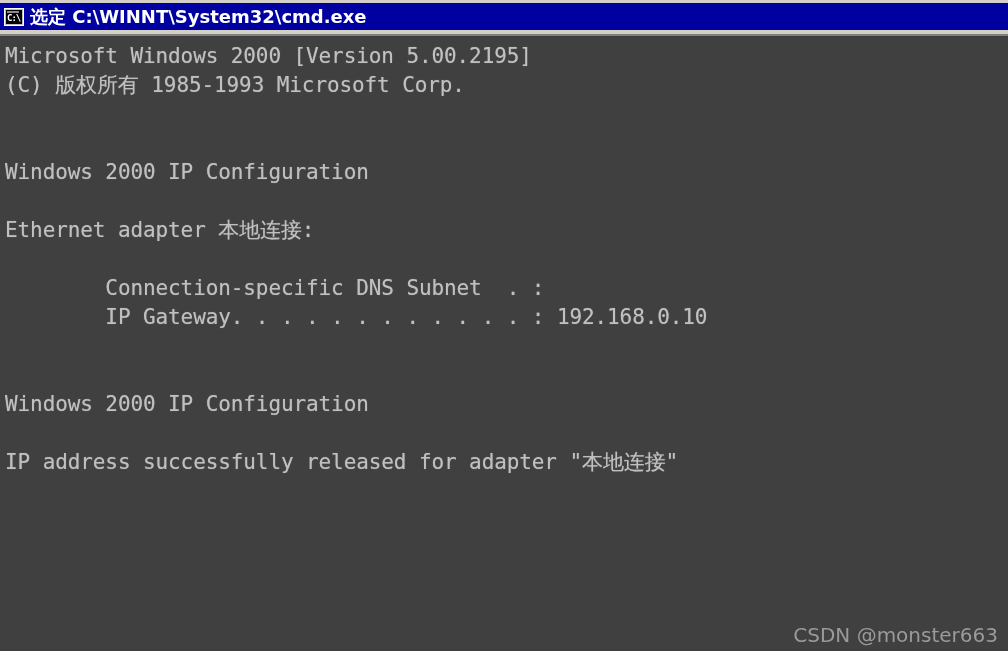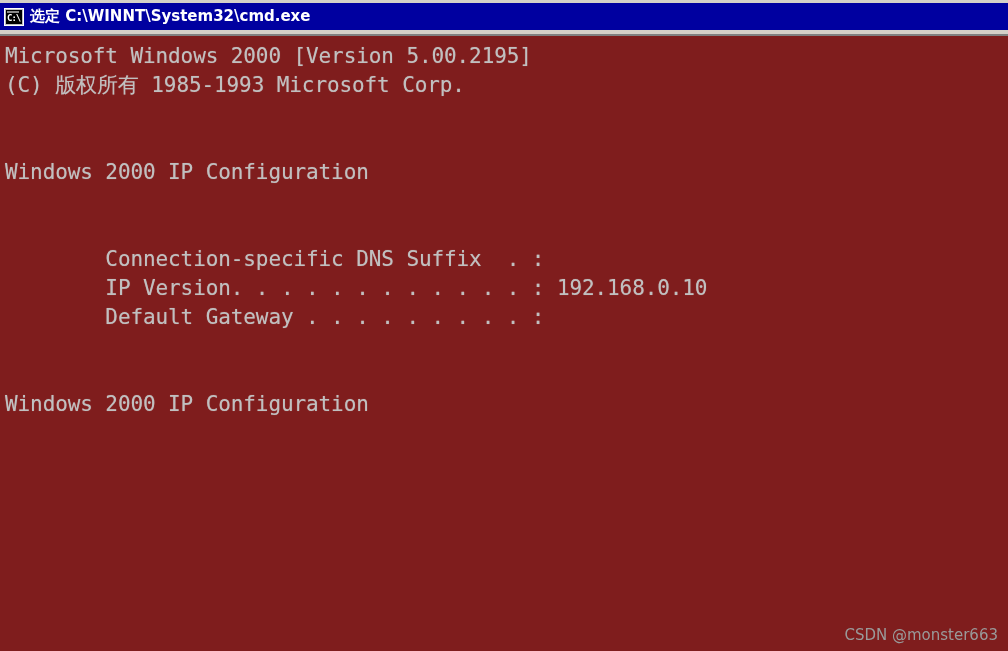--- a/index.html
+++ b/index.html
@@ -82,21 +82,21 @@
     font-size: 9px;
     line-height: 10px;
     color: #ffffff;
     letter-spacing: -1px;
     font-weight: bold;
     white-space: nowrap;
   }
   .titlebar-text {
     color: #ffffff;
     font-family: "DejaVu Sans", sans-serif;
-    font-size: 15px;
+    font-size: 18px;
     font-weight: bold;
     line-height: 27px;
     white-space: nowrap;
     letter-spacing: 0px;
     text-align: right;
   }
 
   
   .under-strip {
     position: absolute;
@@ -115,21 +115,21 @@
     background: #808080;
   }
 
   
   .console {
     position: absolute;
     top: 36px;
     left: 0;
     width: 1008px;
     height: 615px;
-    background: #7f1d1d;
+    background: #404040;
     overflow: hidden;
   }
   .console-lines {
     position: absolute;
     top: 6px;
     left: 5px;
     width: 1000px;
   }
   .line {
     color: #c0c0c0;
@@ -145,21 +145,21 @@
     height: 29px;
   }
 
   
   .watermark {
     position: absolute;
     right: 10px;
     bottom: 7px;
     color: #9a9a9a;
     font-family: "DejaVu Sans", sans-serif;
-    font-size: 15px;
+    font-size: 20px;
     line-height: 18px;
     white-space: nowrap;
   }
 </style>
 </head>
 <body>
 
 <div id="window">
 
   <div class="top-strip"></div>
@@ -177,27 +177,28 @@
   <div class="under-strip-dark"></div>
 
   <div class="console">
     <div class="console-lines">
       <div class="line">Microsoft Windows 2000 [Version 5.00.2195]</div>
       <div class="line">(C) 版权所有 1985-1993 Microsoft Corp.</div>
       <div class="line blank"></div>
       <div class="line blank"></div>
       <div class="line">Windows 2000 IP Configuration</div>
       <div class="line blank"></div>
-      <div class="line blank"></div>
-      <div class="line">        Connection-specific DNS Suffix  . :</div>
-      <div class="line">        IP Version. . . . . . . . . . . . : 192.168.0.10</div>
-      <div class="line">        Default Gateway . . . . . . . . . :</div>
+      <div class="line">Ethernet adapter 本地连接:</div>
+      <div class="line blank"></div>
+      <div class="line">        Connection-specific DNS Subnet  . :</div>
+      <div class="line">        IP Gateway. . . . . . . . . . . . : 192.168.0.10</div>
       <div class="line blank"></div>
       <div class="line blank"></div>
       <div class="line">Windows 2000 IP Configuration</div>
       <div class="line blank"></div>
+      <div class="line">IP address successfully released for adapter "本地连接"</div>
       <div class="line blank"></div>
     </div>
 
     <div class="watermark">CSDN @monster663</div>
   </div>
 
 </div>
 
 </body></html>

